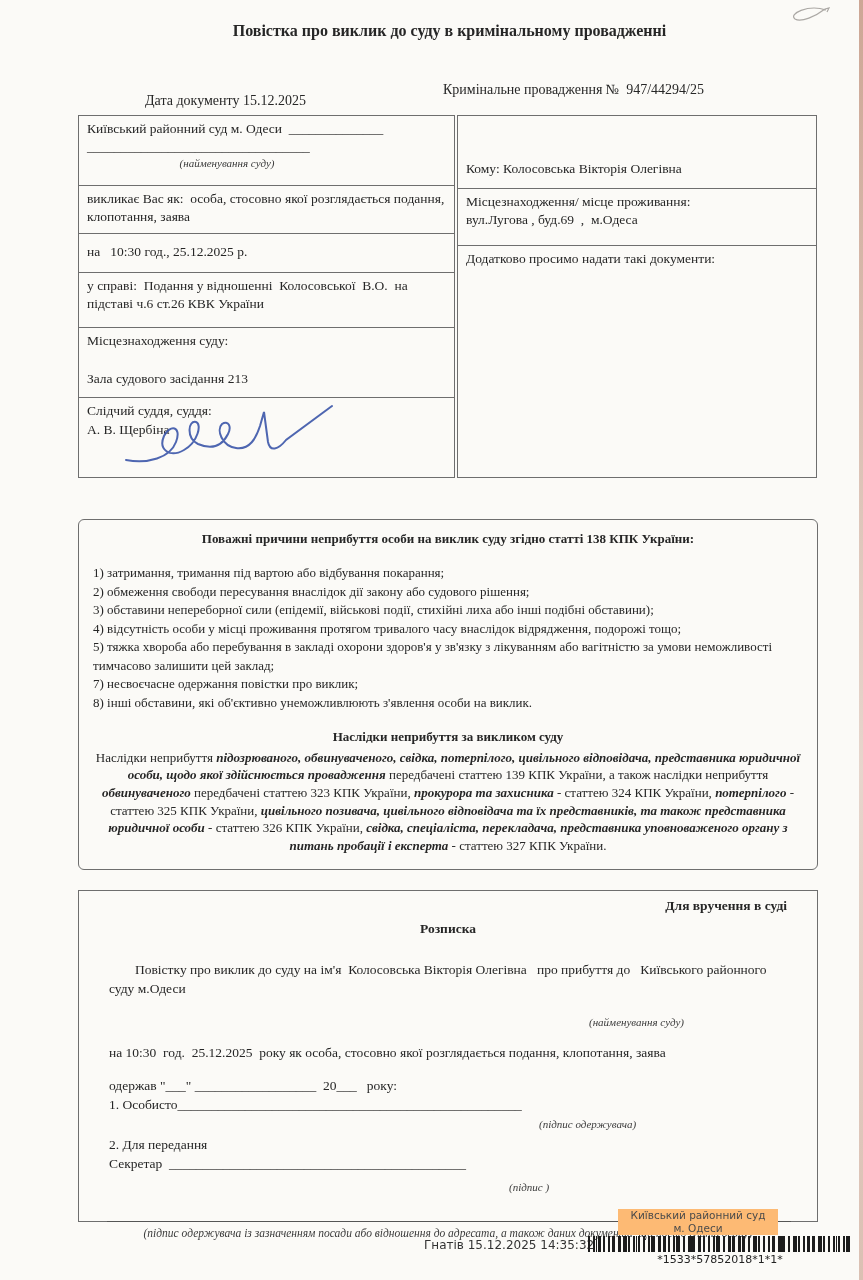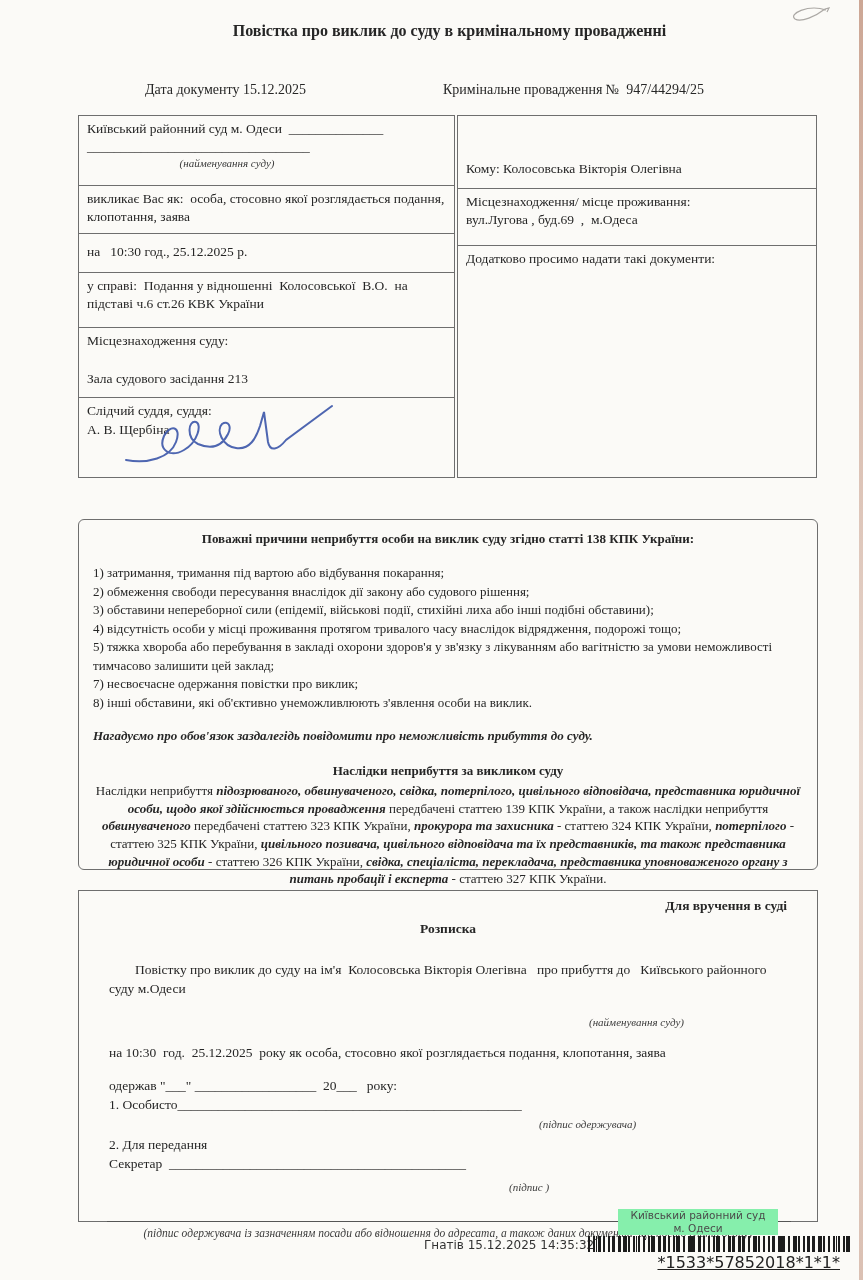--- a/index.html
+++ b/index.html
@@ -30,33 +30,33 @@
   .indent{text-indent:26px;}
   .sig-line{border-top:1px solid #555;width:270px;margin:30px 0 0 12px;text-align:center;}
   .sans{font-family:"DejaVu Sans", sans-serif;}
   .stamp{left:618px;top:1209px;width:160px;text-align:center;font-size:10.5px;line-height:13px;color:#4a4a4a;}
   .scaninfo{left:424px;top:1238px;font-size:12px;color:#333;}
   .barcode{left:588px;top:1236px;width:262px;height:16px;
     background:
       repeating-linear-gradient(90deg,#1c1c1c 0 2px,transparent 2px 5px),
       repeating-linear-gradient(90deg,#1c1c1c 0 1px,transparent 1px 8px),
       repeating-linear-gradient(90deg,transparent 0 11px,#1c1c1c 11px 13px);}
-  .barcode-text{left:600px;top:1253px;width:240px;text-align:right;font-size:16px;color:#222;text-decoration:underline;}
+  .barcode-text{left:600px;top:1253px;width:240px;text-align:center;font-size:11px;color:#222;}
   .sig-svg{left:118px;top:398px;pointer-events:none;}
 </style>
 </head>
 <body>
 
 <div class="abs scan-edge"></div>
 <svg class="abs penmark" width="54" height="26" viewBox="0 0 54 26">
   <path d="M48 6 C 30 0, 10 10, 17 15 C 23 19, 38 12, 47 5 M47 5 l 4 -1 l -2 4" fill="none" stroke="#979390" stroke-width="1.2" opacity="0.8"></path>
 </svg>
 
 <div class="abs page-title">Повістка про виклик до суду в кримінальному провадженні</div>
-<div class="abs hdr" style="left:145px;top:82px;">Дата документу 15.12.2025</div>
+<div class="abs hdr" style="left:145px;top:93px;">Дата документу 15.12.2025</div>
 <div class="abs hdr pre" style="left:443px;top:82px;">Кримінальне провадження №  947/44294/25</div>
 
 <div class="abs box" style="left:78px;top:115px;width:377px;height:363px;">
   <div class="cell sep" style="height:70px;">
     <div class="pre">Київський районний суд м. Одеси  ______________</div>
     <div class="blankline">_________________________________</div>
     <div class="cap" style="width:280px;text-align:center;">(найменування суду)</div>
   </div>
   <div class="cell sep" style="height:48px;">
     <span class="pre">викликає Вас як:  особа, стосовно якої розглядається подання, клопотання, заява</span>
@@ -101,40 +101,39 @@
   <div class="reasons-heading">Поважні причини неприбуття особи на виклик суду згідно статті 138 КПК України:</div>
   <div>
       <div class="reason-item">1) затримання, тримання під вартою або відбування покарання;</div>
       <div class="reason-item">2) обмеження свободи пересування внаслідок дії закону або судового рішення;</div>
       <div class="reason-item">3) обставини непереборної сили (епідемії, військові події, стихійні лиха або інші подібні обставини);</div>
       <div class="reason-item">4) відсутність особи у місці проживання протягом тривалого часу внаслідок відрядження, подорожі тощо;</div>
       <div class="reason-item">5) тяжка хвороба або перебування в закладі охорони здоров'я у зв'язку з лікуванням або вагітністю за умови неможливості тимчасово залишити цей заклад;</div>
       <div class="reason-item">7) несвоєчасне одержання повістки про виклик;</div>
       <div class="reason-item">8) інші обставини, які об'єктивно унеможливлюють з'явлення особи на виклик.</div>
     </div>
-  <div class="reminder">Нагадуємо про обов'язок заздалегідь повідомити про неможливість прибуття до суду.</div>
   <div class="conseq-heading">Наслідки неприбуття за викликом суду</div>
   <div class="conseq"><span class="seg-n">Наслідки неприбуття </span><span class="seg-bi">підозрюваного, обвинуваченого, свідка, потерпілого, цивільного відповідача, представника юридичної особи, щодо якої здійснюється провадження </span><span class="seg-n">передбачені статтею 139 КПК України, а також наслідки неприбуття </span><span class="seg-bi">обвинуваченого </span><span class="seg-n">передбачені статтею 323 КПК України, </span><span class="seg-bi">прокурора та захисника</span><span class="seg-n"> - статтею 324 КПК України, </span><span class="seg-bi">потерпілого</span><span class="seg-n"> - статтею 325 КПК України, </span><span class="seg-bi">цивільного позивача, цивільного відповідача та їх представників, та також представника юридичної особи</span><span class="seg-n"> - статтею 326 КПК України, </span><span class="seg-bi">свідка, спеціаліста, перекладача, представника уповноваженого органу з питань пробації і експерта</span><span class="seg-n"> - статтею 327  КПК України.</span></div>
 </div>
 
 <div class="abs box receipt" style="left:78px;top:890px;width:740px;height:332px;">
   <div class="corner">Для вручення в суді</div>
   <div class="rz-title">Розписка</div>
   <div class="indent pre" style="margin-top:22px;">Повістку про виклик до суду на ім'я  Колосовська Вікторія Олегівна   про прибуття до   Київського районного суду м.Одеси</div>
   <div class="cap" style="margin:16px 0 0 480px;">(найменування суду)</div>
   <div class="pre" style="margin-top:14px;">на 10:30  год.  25.12.2025  року як особа, стосовно якої розглядається подання, клопотання, заява</div>
   <div class="pre" style="margin-top:14px;">одержав "___" __________________  20___   року:</div>
   <div>1. Особисто___________________________________________________</div>
   <div class="cap" style="margin:2px 0 0 430px;">(підпис одержувача)</div>
   <div style="margin-top:4px;">2. Для передання</div>
   <div class="pre">Секретар  ____________________________________________</div>
   <div class="cap" style="margin:6px 0 0 400px;">(підпис )</div>
   <div style="border-top:1px solid #555;margin:26px -4px 0 -2px;"></div>
   <div class="cap" style="text-align:center;margin-top:3px;font-size:11.5px;">(підпис одержувача із зазначенням посади або відношення до адресата, а також даних документа, що посвідчують особу)</div>
 </div>
 
-<div class="abs stamp sans" style="background:#86efac;">
+<div class="abs stamp sans" style="background:#fdba74;">
   <div>Київський районний суд</div>
   <div>м. Одеси</div>
 </div>
 <div class="abs scaninfo sans">Гнатів 15.12.2025 14:35:32</div>
 <div class="abs barcode"></div>
 <div class="abs barcode-text sans">*1533*57852018*1*1*</div>
 
 </body></html>

